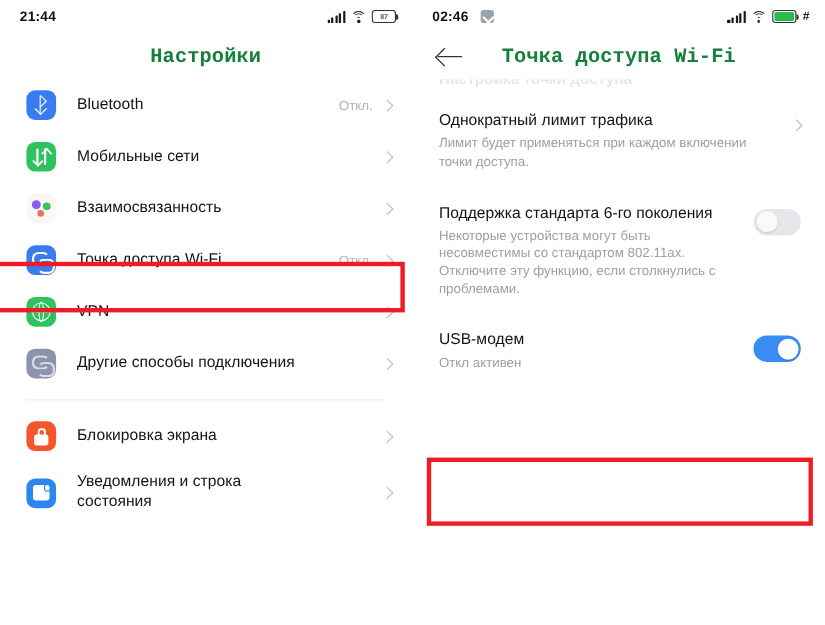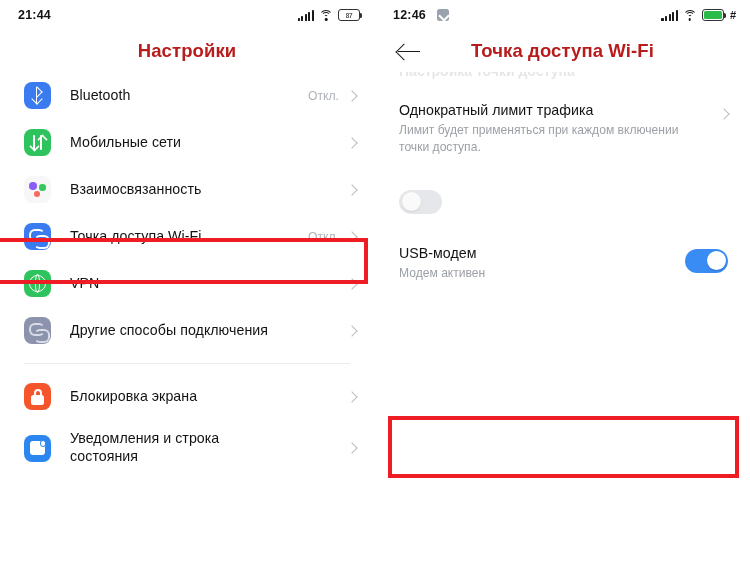--- a/index.html
+++ b/index.html
@@ -43,21 +43,21 @@
   .wifi-icon b { position: absolute; bottom: 0; left: 50%; transform: translateX(-50%); width: 2.6px; height: 2.6px; background: #1a1a1a; border-radius: 50%; }
   .batt { width: 22px; height: 11.5px; border: 1.3px solid #333; border-radius: 3px; position: relative; display: flex; align-items: center; padding: 1px; }
   .batt::after { content: ""; position: absolute; right: -3.2px; top: 3.2px; width: 2px; height: 4.5px; background: #333; border-radius: 0 1.5px 1.5px 0; }
   .batt .fill { height: 100%; border-radius: 1.5px; }
   .batt .lvl { position: absolute; inset: 0; display: flex; align-items: center; justify-content: center; font-size: 6.4px; font-weight: 700; color: #555; letter-spacing: -.2px; }
   .batt.green .fill { background: #2bbb4b; }
   .hash { font-size: 11px; color: #1a1a1a; font-weight: 600; margin-left: 1px; }
 
   
   .header { height: 42px; display: flex; align-items: center; justify-content: center; position: relative; }
-  .header h1 { font-size: 18.5px; font-weight: 700; color: #b91c1c; letter-spacing: .1px; }
+  .header h1 { font-size: 18.5px; font-weight: 700; color: #15803d; letter-spacing: .1px; font-family: Liberation Mono, monospace; }
   .back-arrow { position: absolute; left: 22px; top: 50%; transform: translateY(-50%); width: 24px; height: 20px; cursor: pointer; }
   .back-arrow::before { content: ""; position: absolute; left: 1px; top: 9.5px; width: 22px; height: 1.8px; background: #1a1a1a; }
   .back-arrow::after { content: ""; position: absolute; left: 1px; top: 4.5px; width: 11px; height: 11px; border-left: 1.8px solid #1a1a1a; border-bottom: 1.8px solid #1a1a1a; transform: rotate(45deg); }
 
   
   .list { padding: 0; }
   .row {
     display: flex; align-items: center; height: 47px;
     padding: 0 18px 0 24px; background: #fff; cursor: pointer;
   }
@@ -248,21 +248,21 @@
       </div>
 
     </div>
 
     <div class="redbox" id="redbox-left"></div>
   </div>
 
   <div class="panel right">
 
     <div class="statusbar">
-      <span class="status-time">12:46</span>
+      <span class="status-time">02:46</span>
       <span class="status-badge-icon"></span>
       <div class="status-right">
         <span class="sig">
             <i></i>
             <i></i>
             <i></i>
             <i></i>
             <i></i>
           </span>
         <span class="wifi-icon">
@@ -293,29 +293,33 @@
       <div class="drow">
         <div class="texts">
           <div class="dtitle">Однократный лимит трафика</div>
           <div class="dsub">Лимит будет применяться при каждом включении точки доступа.</div>
         </div>
         <span class="chev"></span>
       </div>
 
 
       <div class="drow">
+        <div class="texts">
+          <div class="dtitle">Поддержка стандарта 6-го поколения</div>
+          <div class="dsub">Некоторые устройства могут быть несовместимы со стандартом 802.11ax. Отключите эту функцию, если столкнулись с проблемами.</div>
+        </div>
         <span class="toggle off">
             <span class="knob"></span>
           </span>
       </div>
 
       <div class="drow">
         <div class="texts">
           <div class="dtitle">USB-модем</div>
-          <div class="dsub">Модем активен</div>
+          <div class="dsub">Откл активен</div>
         </div>
         <span class="toggle on">
             <span class="knob"></span>
           </span>
       </div>
 
 
     </div>
 
     <div class="redbox" id="redbox-right"></div>

